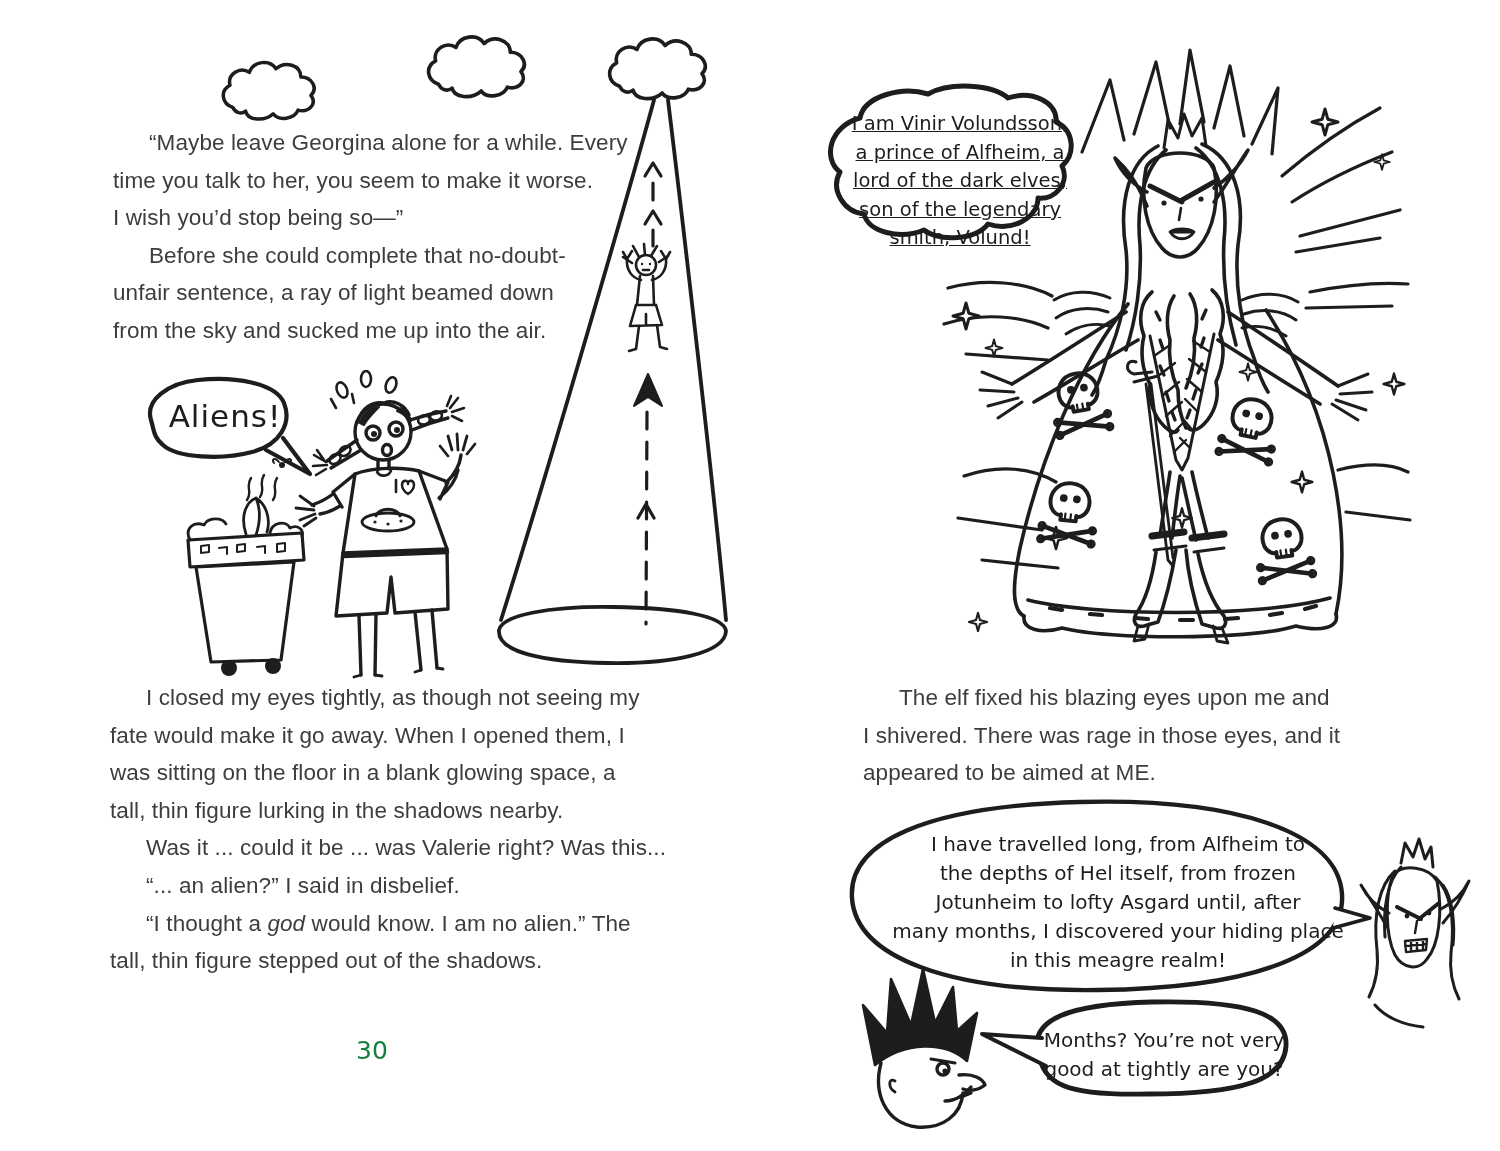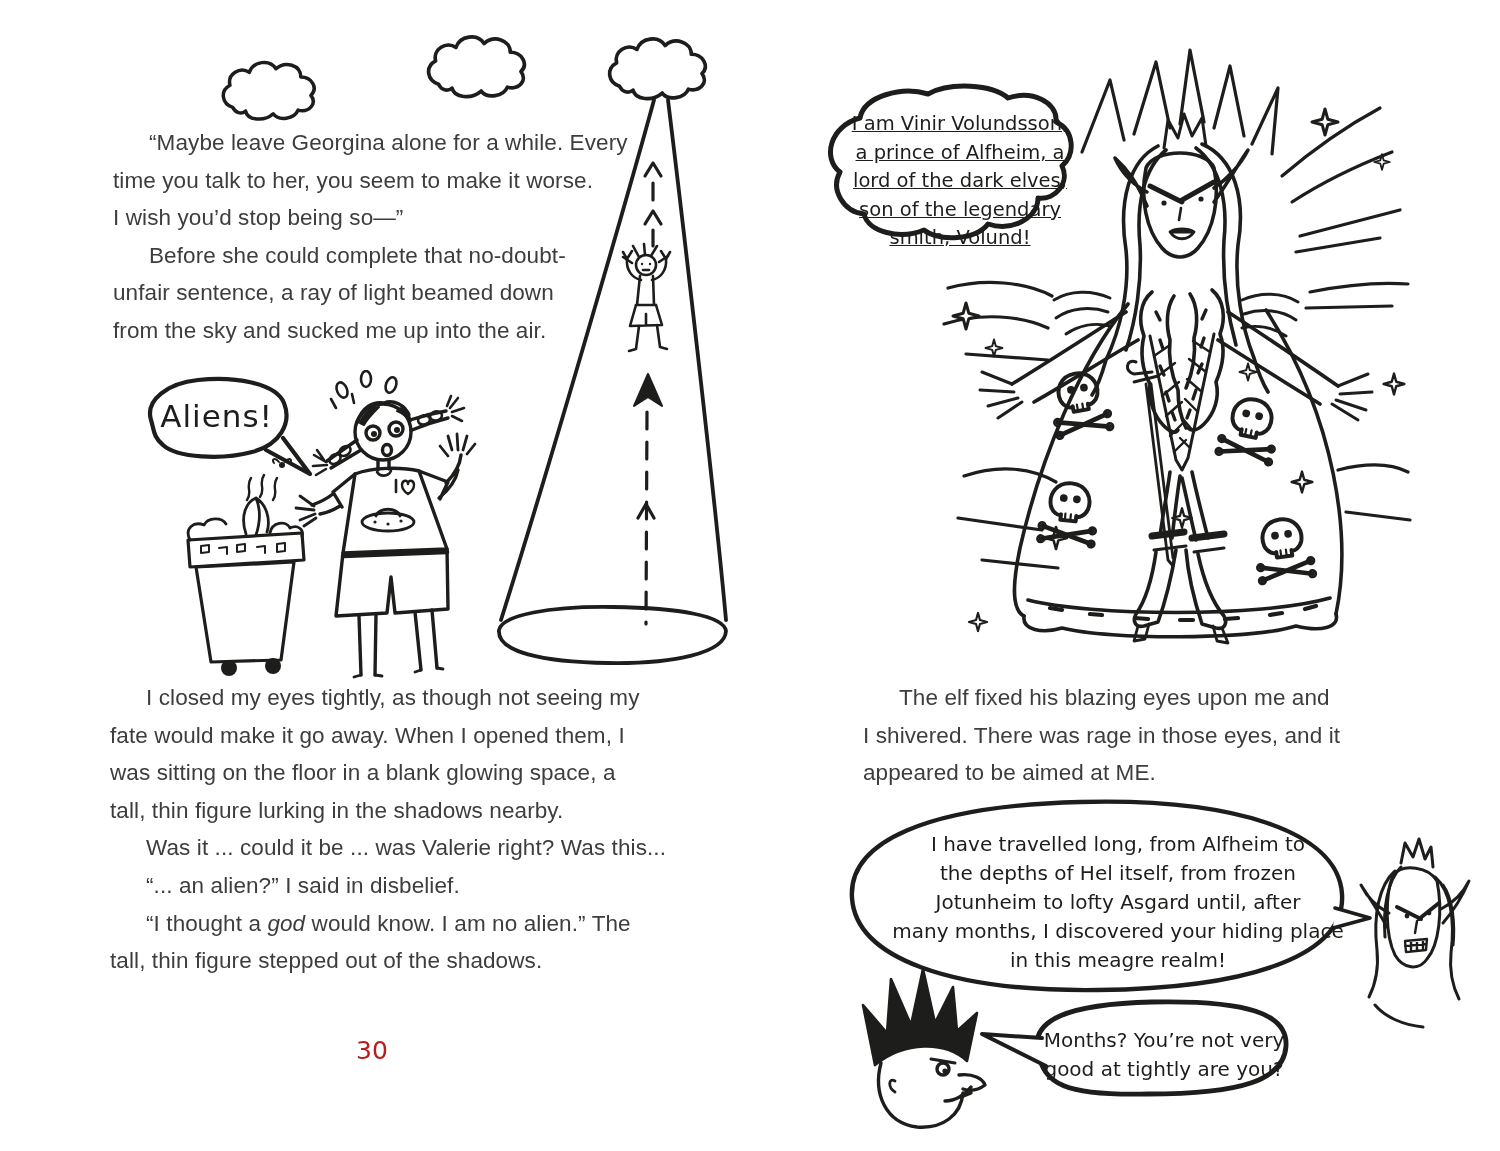--- a/index.html
+++ b/index.html
@@ -10,21 +10,21 @@
   .abs{position:absolute;}
   .body-text{font-size:22.5px;letter-spacing:.1px;}
   .body-text .line{line-height:37.6px;white-space:nowrap;}
   .body-text .indent{padding-left:36px;}
   .hand{
     font-family:"DejaVu Sans", sans-serif;color:#1d1d1b;text-align:center;
     font-size:20px;line-height:28px;white-space:nowrap;
   }
   .hand div{white-space:nowrap;}
   .aliens-text{font-size:31px;letter-spacing:1px;}
-  .pagenum{font-family:"DejaVu Sans", sans-serif;color:#b91c1c;font-size:25px;text-align:center;}
+  .pagenum{font-family:"DejaVu Sans", sans-serif;color:#15803d;font-size:25px;text-align:center;}
   em{font-style:italic;}
   svg{display:block;}
 </style>
 </head>
 <body>
 
 <div class="spread">
 
   <svg class="abs" style="left:180px;top:18px;" width="560" height="665" viewBox="0 0 560 665">
     <defs>
@@ -129,21 +129,21 @@
         <circle cx="258" cy="154" r="1.6" fill="#1d1d1b" stroke="none"></circle>
         <circle cx="271" cy="151" r="1.6" fill="#1d1d1b" stroke="none"></circle>
         <path d="M213,183 L206,246 L257,243 L261,207 L265,243 L318,239 L317,179"></path>
         <path d="M213,186 L317,182" stroke-width="4.6"></path>
         <path d="M229,246 L231,305 M246,244 L245,305 M285,242 L291,300 M302,240 L307,298"></path>
         <path d="M231,305 L224,307 M245,305 L252,306 M291,300 L285,302 M307,298 L313,299" stroke-width="2.8"></path>
       </g>
     </g>
   </svg>
 
-  <div class="abs hand aliens-text" style="left:143px;top:402px;width:130px;text-align:right;">Aliens!</div>
+  <div class="abs hand aliens-text" style="left:160px;top:402px;width:130px;">Aliens!</div>
 
   <div class="abs body-text" style="left:110px;top:679px;width:565px;">
     <div class="line indent">I closed my eyes tightly, as though not seeing my</div>
     <div class="line">fate would make it go away. When I opened them, I</div>
     <div class="line">was sitting on the floor in a blank glowing space, a</div>
     <div class="line">tall, thin figure lurking in the shadows nearby.</div>
     <div class="line indent">Was it ... could it be ... was Valerie right? Was this...</div>
     <div class="line indent">“... an alien?” I said in disbelief.</div>
     <div class="line indent"><span>“I thought a </span><em>god</em><span> would know. I am no alien.” The</span></div>
     <div class="line">tall, thin figure stepped out of the shadows.</div>

